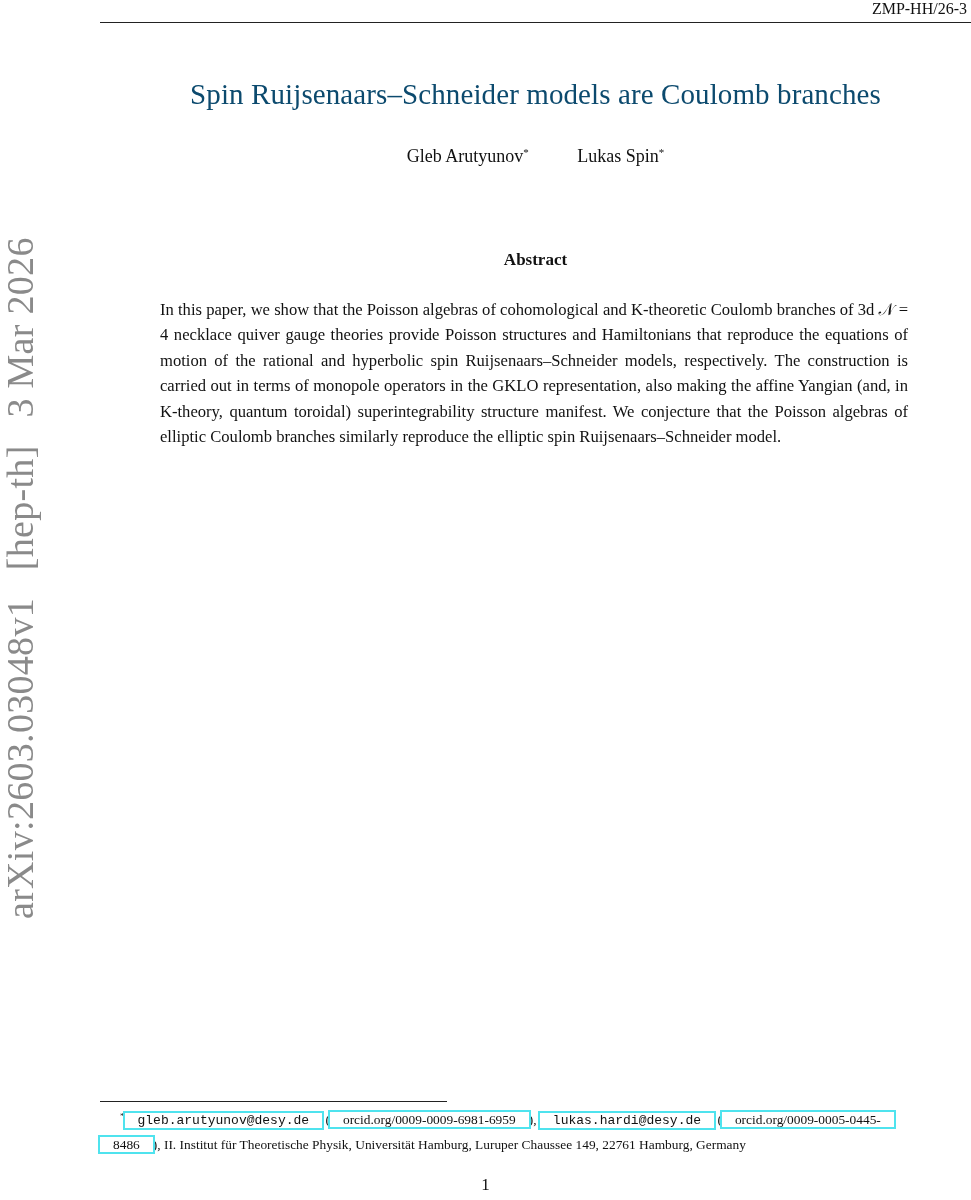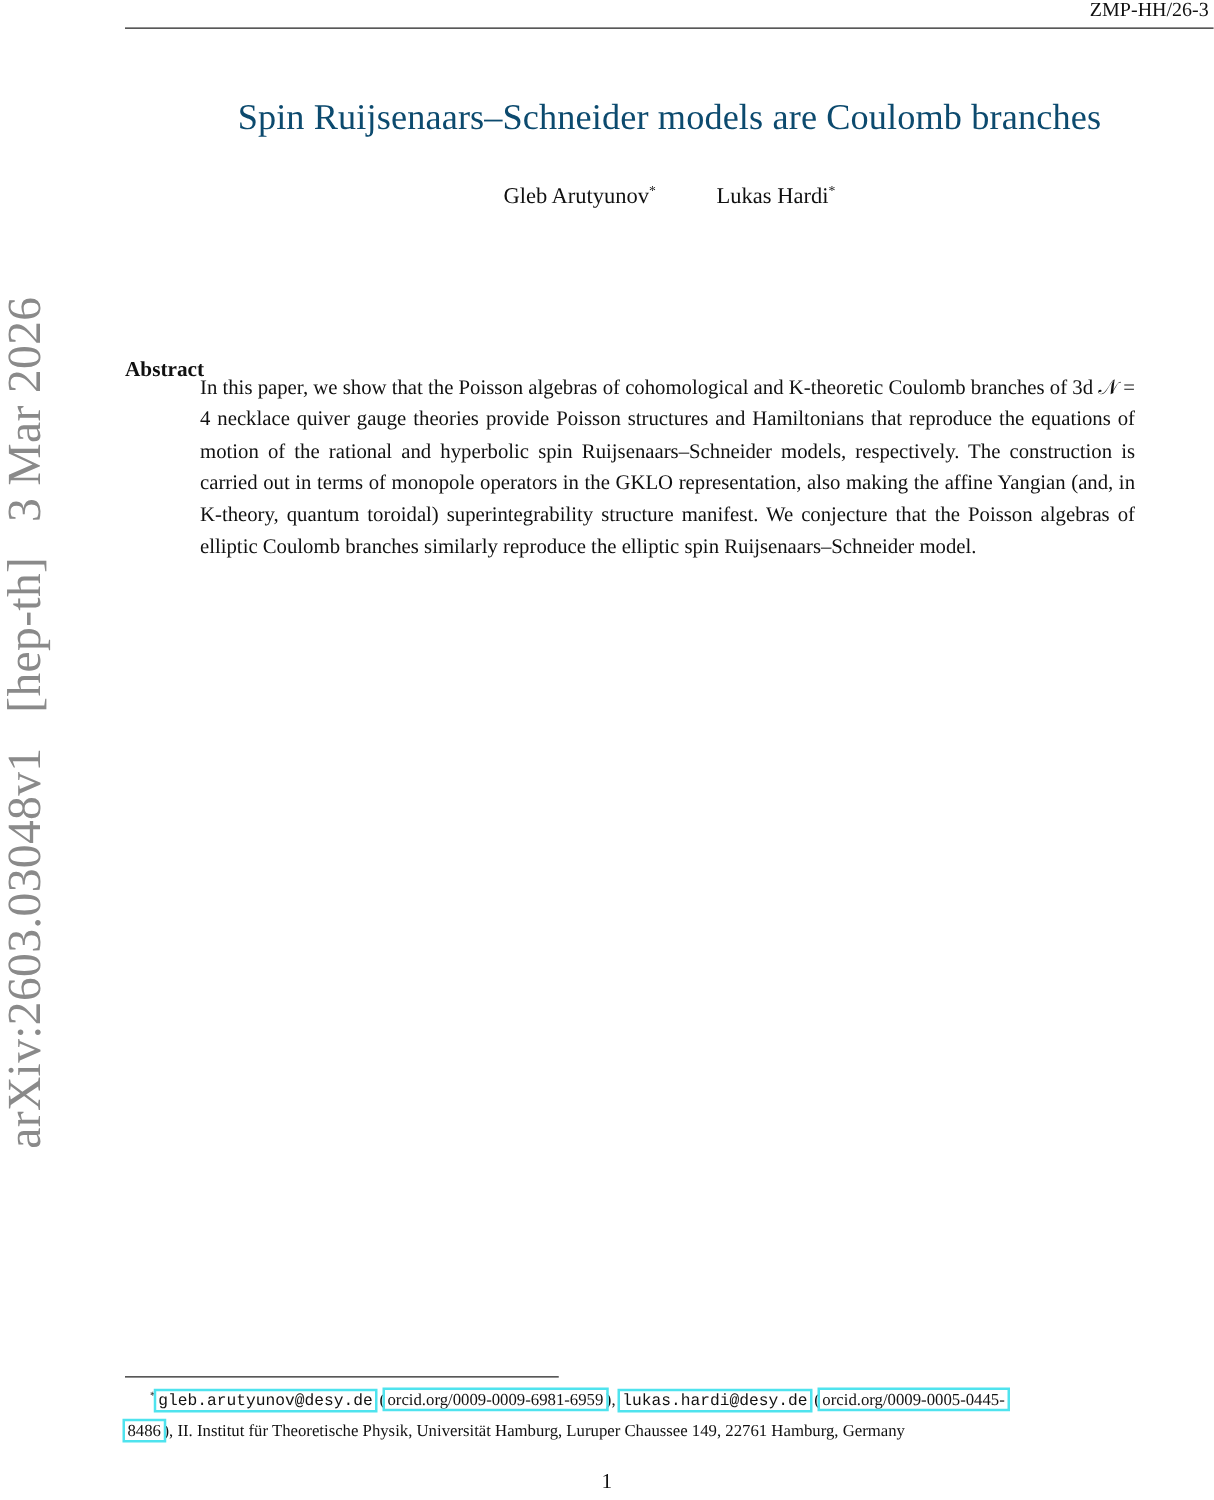--- a/index.html
+++ b/index.html
@@ -8,57 +8,57 @@
   .header-rule { position: absolute; left: 100px; top: 22px; width: 871px; height: 0;
                  border-top: 1.3px solid #222; }
   .report-number { position: absolute; right: 4px; top: 0px; font-size: 16px;
                    font-family: "Liberation Serif", serif; color: #111; }
   .title { position: absolute; left: 100px; width: 871px; top: 78px; text-align: center;
            font-family: "Liberation Serif", serif; font-size: 29px; color: #0c4a6e; letter-spacing: 0.1px; }
   .authors { position: absolute; left: 100px; width: 871px; top: 146px; text-align: center;
              font-family: "Liberation Serif", serif; font-size: 18px; color: #111; }
   .authors span.author { display: inline-block; margin: 0 22px; text-align: right; }
   .authors sup { font-size: 11px; vertical-align: 6px; }
-  .abstract-heading { position: absolute; left: 100px; width: 871px; top: 250px; 
-                      font-family: "Liberation Serif", serif; font-weight: bold; font-size: 17px; color: #111; margin-top: 36px; }
+  .abstract-heading { position: absolute; left: 100px; width: 871px; top: 250px; text-align: center;
+                      font-family: "Liberation Serif", serif; font-weight: bold; font-size: 17px; color: #111; }
   .abstract-body { position: absolute; left: 148px; width: 772px; top: 285px;
                    font-family: "Liberation Serif", serif; font-size: 16.6px; line-height: 25.4px;
                    text-align: justify; color: #111; }
   .abstract-body p { margin: 12px; text-align: justify; text-align-last: left; }
   .arxiv-stamp { position: absolute; left: -312px; top: 578px; width: 660px; height: 40px;
                  transform: rotate(-90deg); transform-origin: center center; text-align: center;
                  font-family: "Liberation Serif", serif; font-size: 38px; color: #8a8a8a; white-space: nowrap;
                  letter-spacing: 0.3px; }
   .arxiv-stamp span { margin: 0 9px; }
   .footnote-rule { position: absolute; left: 100px; top: 1101px; width: 347px; border-top: 1px solid #222; }
   .footnote { position: absolute; left: 100px; width: 871px; top: 1104px;
               font-family: "Liberation Serif", serif; font-size: 13.4px; line-height: 24px; color: #111; }
   .footnote .marker { font-size: 9px; vertical-align: 5px; margin-left: 20px; }
   .tt { font-family: "Liberation Mono", "DejaVu Sans Mono", monospace; font-size: 13px; }
-  .linkbox { outline: 2px solid #4fe3ee; outline-offset: 0px; padding: 0 2px; text-align: center; }
+  .linkbox { outline: 2px solid #4fe3ee; outline-offset: 0px; padding: 0 13px; text-align: center; }
   .page-number { position: absolute; left: 0; width: 100%; top: 1175px; text-align: center;
                  font-family: "Liberation Serif", serif; font-size: 17px; color: #111; }
 </style>
 </head>
 <body>
 
 <div class="header-rule"></div>
 <div class="report-number">ZMP-HH/26-3</div>
 
 <div class="arxiv-stamp">
   <span>arXiv:2603.03048v1</span>
   <span>[hep-th]</span>
   <span>3 Mar 2026</span>
 </div>
 
 <div class="title">Spin Ruijsenaars–Schneider models are Coulomb branches</div>
 
 <div class="authors">
   <span class="author"><span>Gleb Arutyunov</span><sup>*</sup></span>
-  <span class="author"><span>Lukas Hardi</span><sup>*</sup></span>
+  <span class="author"><span>Lukas Spin</span><sup>*</sup></span>
 </div>
 
 <div class="abstract-heading">Abstract</div>
 <div class="abstract-body">
   <p>In this paper, we show that the Poisson algebras of cohomological and K-theoretic Coulomb branches of 3d 𝒩 = 4 necklace quiver gauge theories provide Poisson structures and Hamiltonians that reproduce the equations of motion of the rational and hyperbolic spin Ruijsenaars–Schneider models, respectively. The construction is carried out in terms of monopole operators in the GKLO representation, also making the affine Yangian (and, in K-theory, quantum toroidal) superintegrability structure manifest. We conjecture that the Poisson algebras of elliptic Coulomb branches similarly reproduce the elliptic spin Ruijsenaars–Schneider model.</p>
 </div>
 
 <div class="footnote-rule"></div>
 <div class="footnote">
   <sup class="marker">*</sup><span class="tt linkbox">gleb.arutyunov@desy.de</span>

